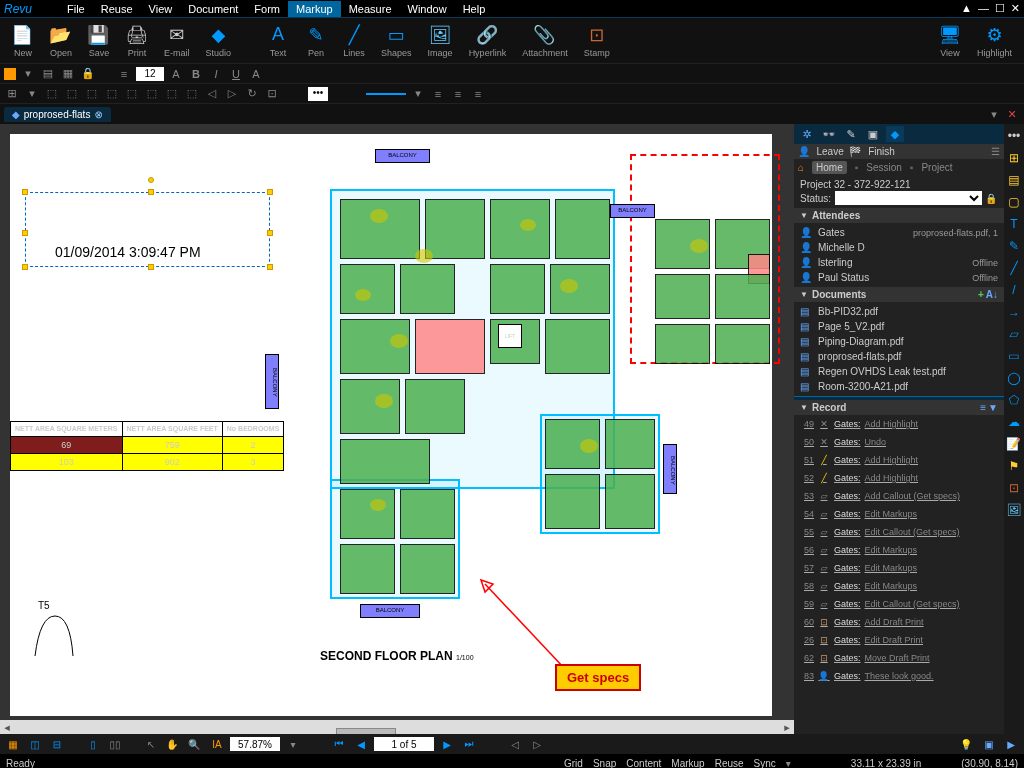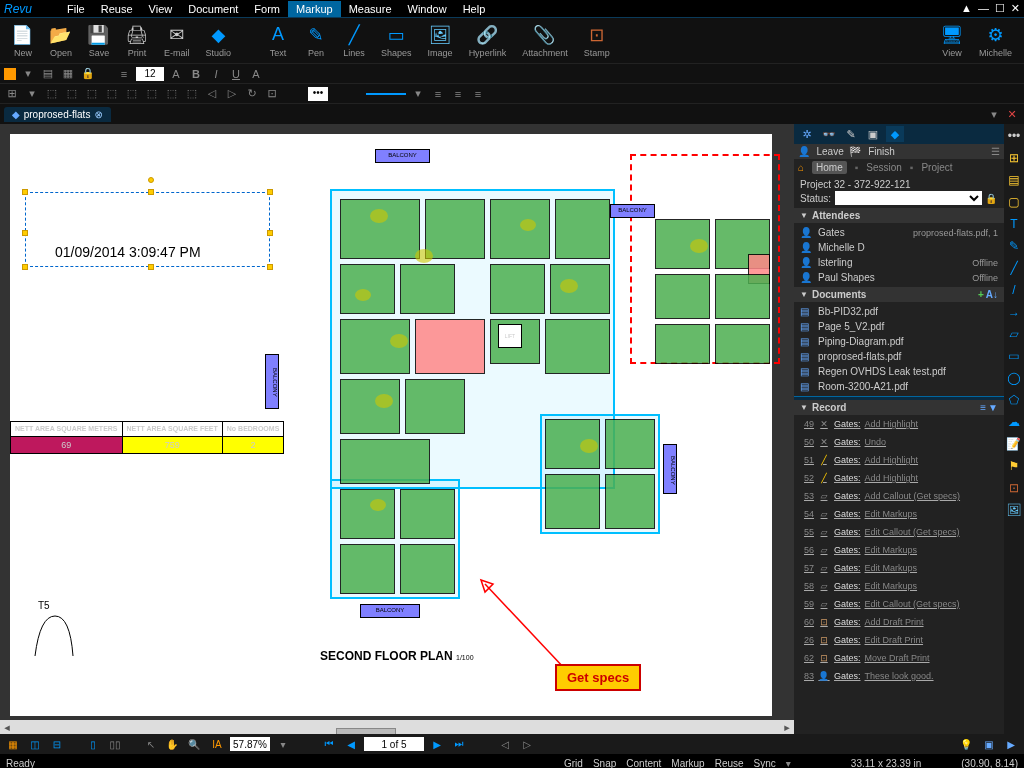--- a/index.html
+++ b/index.html
@@ -63,21 +63,21 @@
 .doc-row { display: flex; align-items: center; padding: 2px 6px; font-size: 10px; gap: 6px; }
 .doc-row .dicon { width: 12px; color: #6af; }
 .record-list { flex: 1; overflow: hidden; }
 .rec-row { display: flex; align-items: center; padding: 4px 4px; font-size: 9px; gap: 4px; color: #aaa; text-decoration: underline; }
 .rec-row .rnum { width: 16px; color: #888; text-align: right; }
 .rec-row .ricon { width: 12px; text-align: center; }
 .rec-row .rauth { color: #ddd; }
 .rec-row .raction { color: #888; }
 .bottom-bar { background: #1a1a1a; height: 20px; display: flex; align-items: center; padding: 0 4px; gap: 4px; font-size: 10px; }
 .bb-btn { width: 18px; height: 16px; display: flex; align-items: center; justify-content: center; cursor: pointer; color: #888; }
-.bb-input { background: #fff; color: #000; border: none; width: 40px; height: 14px; font-size: 10px; text-align: center; }
+.bb-input { background: #fff; color: #000; border: none; width: 50px; height: 14px; font-size: 10px; text-align: center; }
 .status-bar { background: #000; height: 18px; display: flex; align-items: center; padding: 0 6px; font-size: 10px; color: #ccc; gap: 10px; }
 .status-bar .sp { margin-left: auto; }
 
 .room { position: absolute; background: #4caf50; border: 1px solid #000; opacity: 0.85; }
 .room.pink { background: #f88; }
 .room-hl { position: absolute; background: #cfc800; opacity: 0.6; border-radius: 50%; }
 .outline { position: absolute; border: 2px solid #00bfff; background: rgba(0,191,255,0.08); }
 .red-dash { position: absolute; border: 2px dashed #ff0000; }
 .divider { height: 4px; background: #0a2a40; border-top: 1px solid #0066a0; }
 .lock-icon { color: #d33; font-size: 10px; }
@@ -164,21 +164,21 @@
         <div>Stamp</div>
       </div>
     </div>
   <div style="margin-left:auto;display:flex;" id="ribbon-right">
       <div class="tool-group">
         <div class="ico" style="color:#09f">🖥</div>
         <div>View</div>
       </div>
       <div class="tool-group">
         <div class="ico" style="color:#09f">⚙</div>
-        <div>Michelle</div>
+        <div>Highlight</div>
       </div>
     </div>
 </div>
 
 <div class="toolbar2">
   <span class="tb-btn" style="background:#f90;width:12px;height:12px;"></span>
   <span class="tb-btn">▾</span>
   <span class="tb-btn">▤</span>
   <span class="tb-btn">▦</span>
   <span class="tb-btn">🔒</span>
@@ -328,23 +328,28 @@
         <table>
           <thead>
               <tr>
             <th>NETT AREA SQUARE METERS</th>
             <th>NETT AREA SQUARE FEET</th>
             <th>No BEDROOMS</th>
           </tr>
             </thead>
           <tbody id="area-table-body">
               <tr class="hl-row">
-                <td style="background: #be185d;">69</td>
+                <td style="background: #7f1d1d;">69</td>
                 <td style="background: rgb(255, 255, 0);">759</td>
                 <td style="background: rgb(255, 255, 0);">2</td>
+              </tr>
+              <tr class="hl-row">
+                <td style="background: rgb(255, 255, 0);">103</td>
+                <td style="background: rgb(255, 255, 0);">902</td>
+                <td style="background: rgb(255, 255, 0);">3</td>
               </tr>
             </tbody>
         </table>
       </div>
 
       <svg class="sketch">
         <path d="M10,50 Q15,10 30,10 Q45,10 48,50" fill="none" stroke="#000" stroke-width="1"></path>
       </svg>
       <div style="position:absolute;bottom:105px;left:28px;font-size:10px;color:#000;">T5</div>
 
@@ -408,21 +413,21 @@
             <span class="aname">Michelle D</span>
             <span class="astat"></span>
           </div>
           <div class="attendee-row">
             <span class="aicon off">👤</span>
             <span class="aname">lsterling</span>
             <span class="astat">Offline</span>
           </div>
           <div class="attendee-row">
             <span class="aicon off">👤</span>
-            <span class="aname">Paul Shapes</span>
+            <span class="aname">Paul Status</span>
             <span class="astat">Offline</span>
           </div>
         </div>
       <div class="section-hdr">
         <span class="arrow">▼</span>
         <span>Documents</span>
         <span class="tools">
             <span style="color:#5c5;">+</span> 
             <span style="color:#6af;">A↓</span>
           </span>

